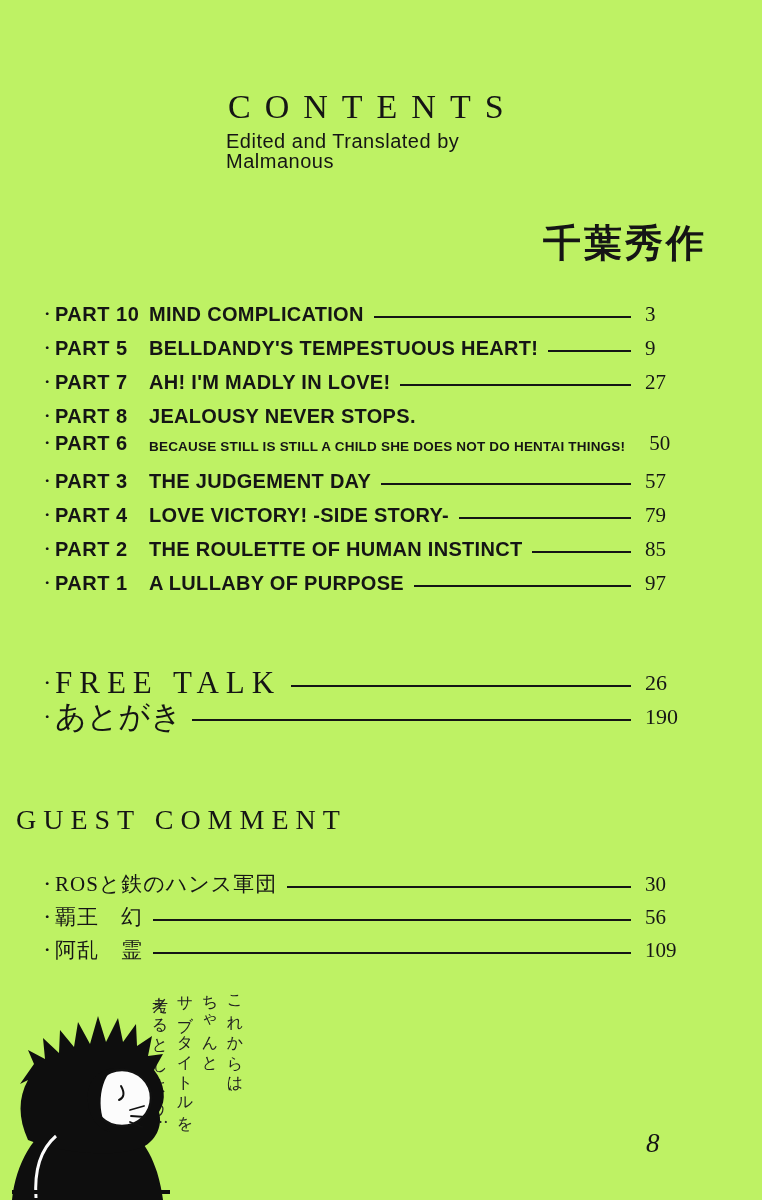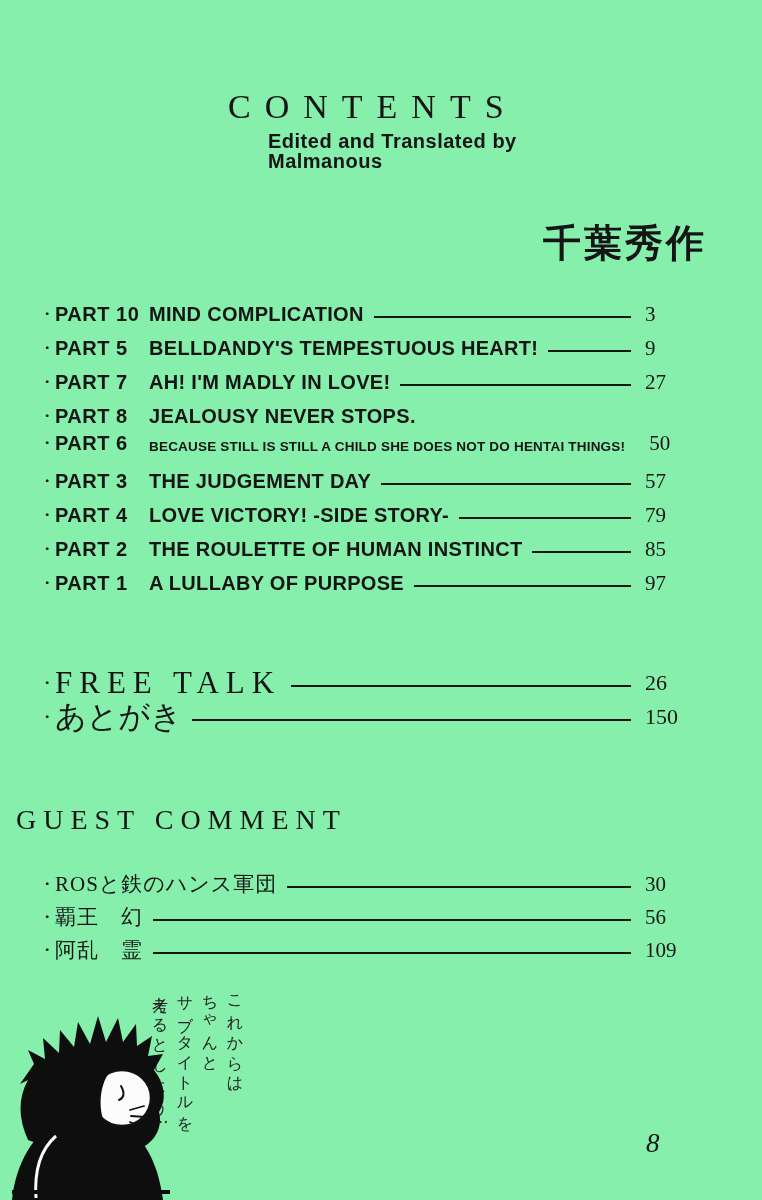--- a/index.html
+++ b/index.html
@@ -1,34 +1,33 @@
 <!DOCTYPE html>
 <html><head>
 <meta charset="utf-8">
 <style>
   html,body{margin:0;padding:0;background:#e8e8e8;}
   .page{
     position:relative; width:762px; height:1200px;
-    background:#86efac; overflow:hidden;
+    background:#bef264; overflow:hidden;
     font-family:"Liberation Sans", sans-serif;
     color:#151515;
   }
 
   
   .contents-title{
     position:absolute; left:228px; top:88px;
     font-family:"Liberation Serif", serif;
     font-size:34px; letter-spacing:14px; font-weight:500;
     white-space:nowrap;
   }
   .credit{
     position:absolute; left:226px; top:131px;
-    font-size:20px; line-height:20px; font-weight:bold;
+    font-size:20px; line-height:20px; font-weight:normal;
     letter-spacing:0.5px;
-    margin-left:42px;
   }
   .author{
     position:absolute; left:543px; top:218px;
     font-family:"Liberation Serif", "DejaVu Serif", serif;
     font-size:38px; letter-spacing:3px; font-weight:bold;
     white-space:nowrap;
   }
 
   
   .toc{position:absolute; left:38px; top:303px; width:662px;}
@@ -175,21 +174,21 @@
     <div class="row">
       <span class="bullet">・</span>
       <span class="xtitle spaced">FREE TALK</span>
       <span class="rule"></span>
       <span class="pnum">26</span>
     </div>
     <div class="row jp">
       <span class="bullet">・</span>
       <span class="xtitle">あとがき</span>
       <span class="rule"></span>
-      <span class="pnum">150</span>
+      <span class="pnum">190</span>
     </div>
   </div>
 
   <div class="guest-heading">GUEST COMMENT</div>
   <div class="guest">
     <div class="row">
       <span class="bullet">・</span>
       <span class="gtitle">ROSと鉄のハンス軍団</span>
       <span class="rule"></span>
       <span class="pnum">30</span>

